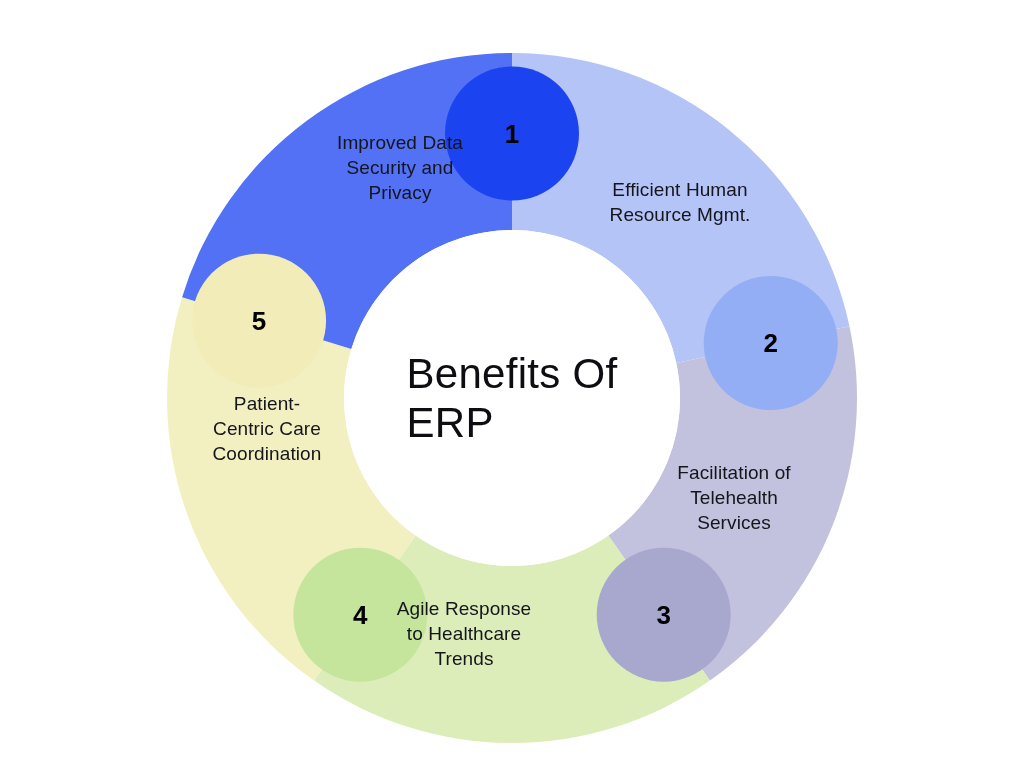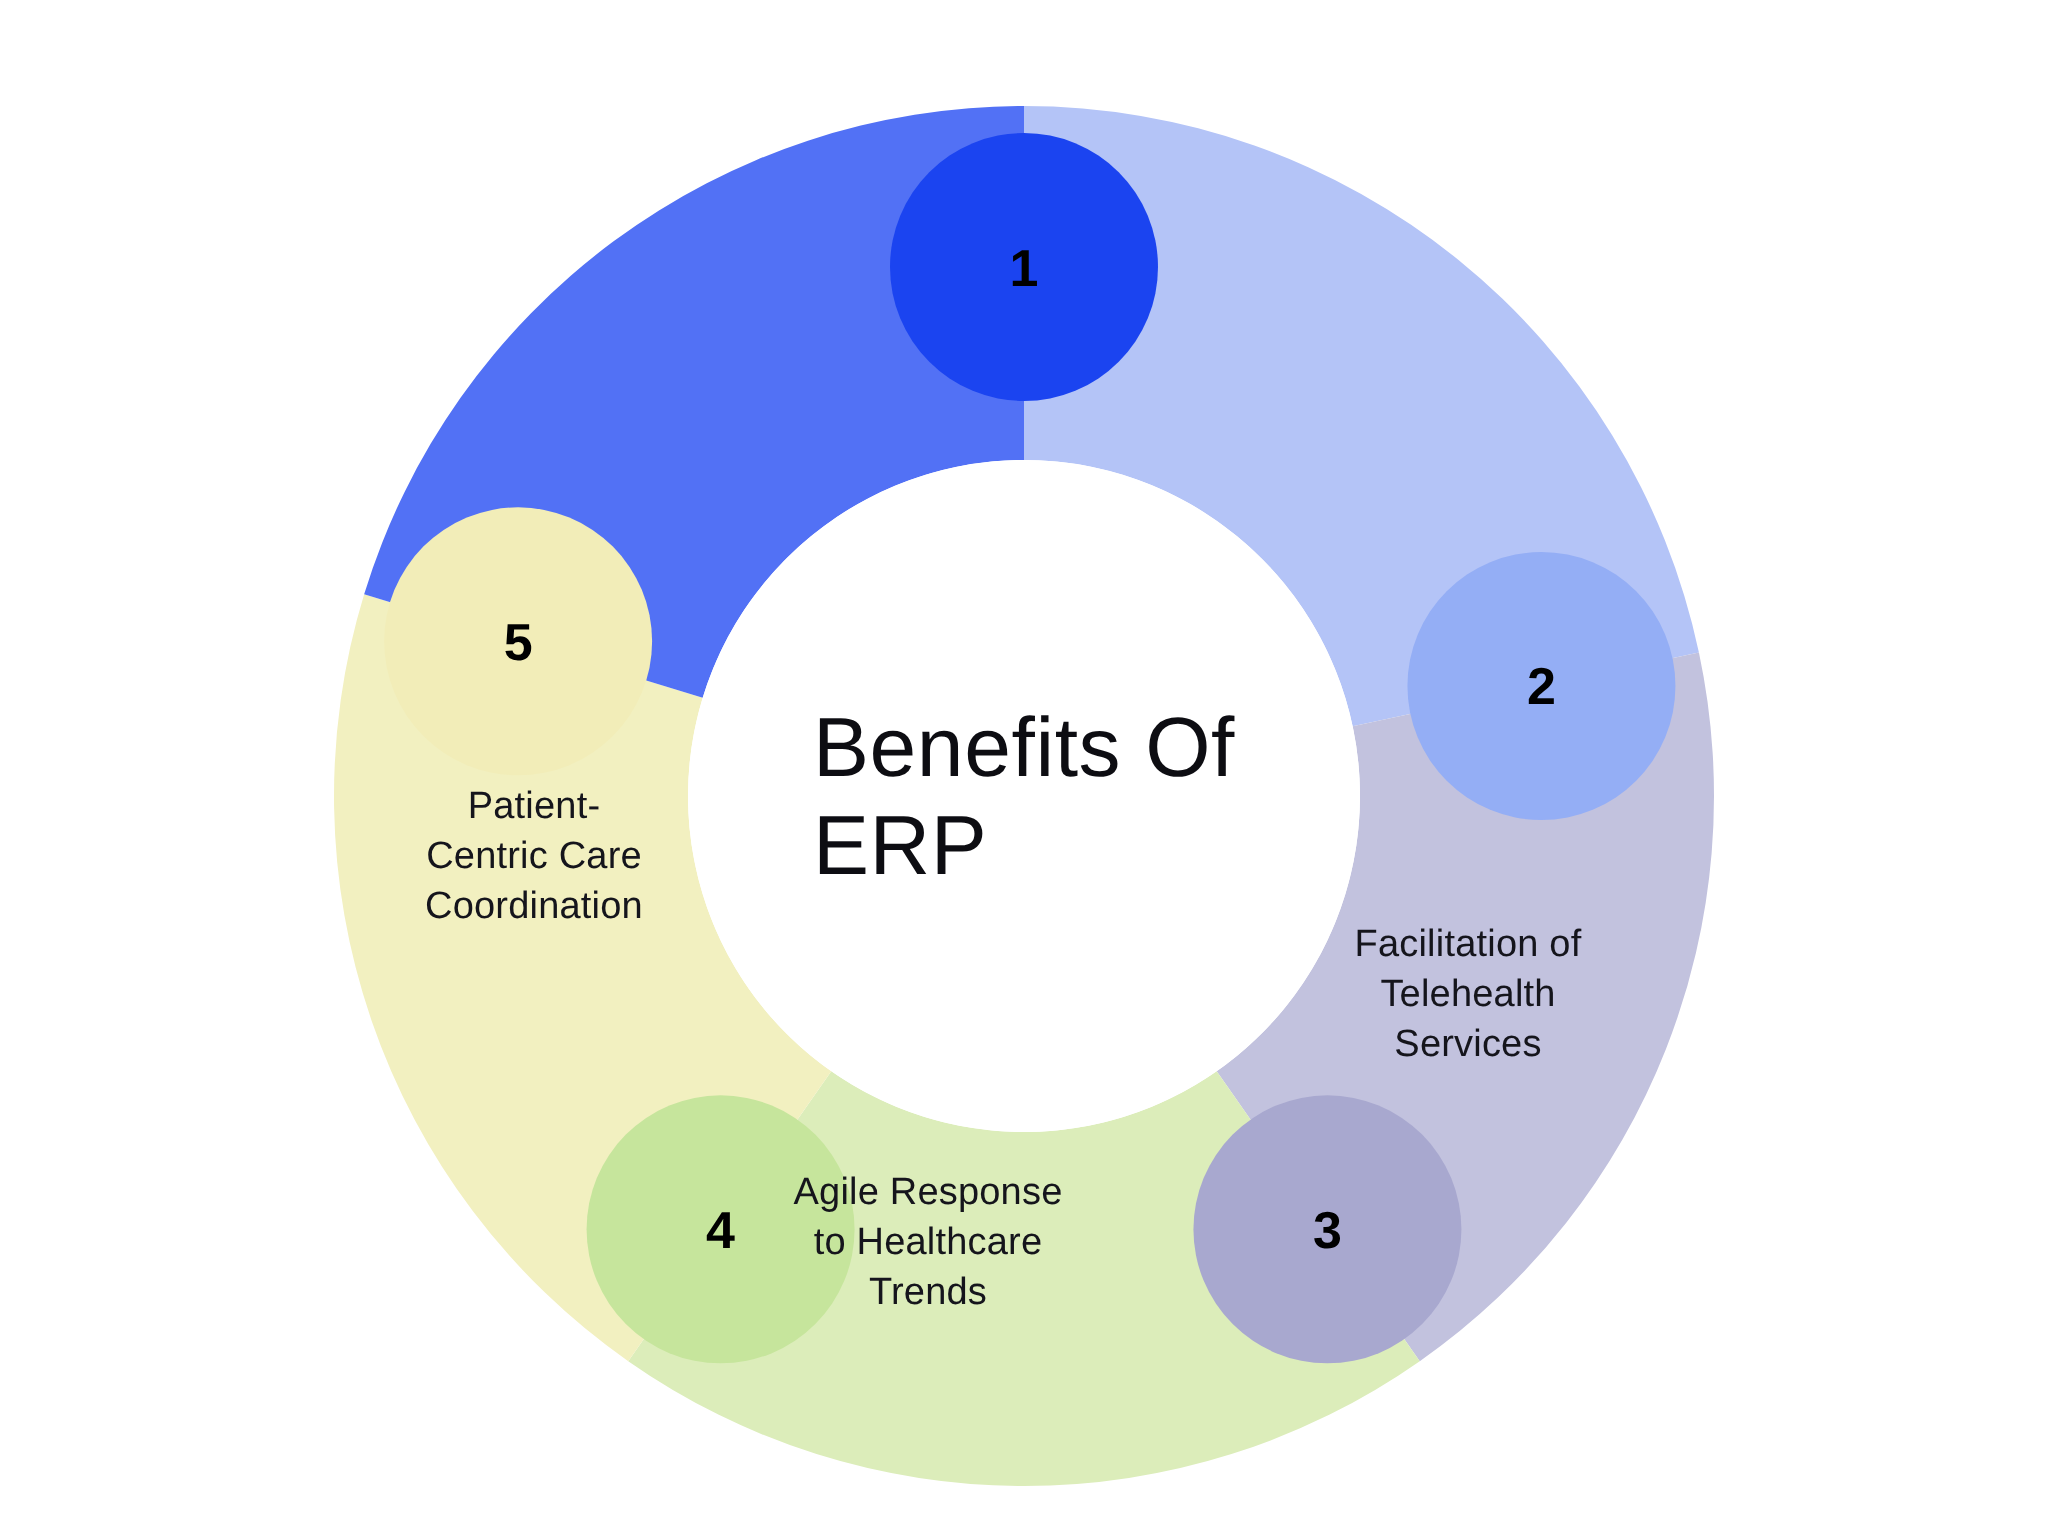--- a/index.html
+++ b/index.html
@@ -64,21 +64,21 @@
     color: #0d0d12;
     font-family: "Liberation Sans", sans-serif;
     font-size: 42px;
     line-height: 49px;
     letter-spacing: 0.3px;
     white-space: pre-line;
   }
   
   #label-1 { left: 574px; top: 177px; width: 212px; }
   #label-2 { left: 634px; top: 460px; width: 200px; text-align: center; }
-  #label-3 { left: 364px; top: 584px; width: 200px; }
+  #label-3 { left: 364px; top: 596px; width: 200px; }
   #label-4 { left: 176px; top: 391px; width: 182px; }
   #label-5 { left: 292px; top: 130px; width: 216px; }
   
   #badge-num-1 { left: 520px; top: 115px; }
   #badge-num-2 { left: 732px; top: 323px; }
   #badge-num-3 { left: 606px; top: 591px; }
   #badge-num-4 { left: 307px; top: 551px; }
   #badge-num-5 { left: 253px; top: 259px; }
 </style>
 </head>
@@ -101,29 +101,34 @@
         <circle cx="360.2890325851484" cy="614.6657157144384" r="67" fill="#c6e59c"></circle>
         <circle cx="259.05739204777706" cy="320.66768410083625" r="67" fill="#f2edb8"></circle>
       </g>
   </svg>
 
   <div id="center-hub">
     <div id="center-title">Benefits Of
 ERP</div>
   </div>
 
+  <div class="seg-label" id="label-1">Efficient Human
+Resource Mgmt.</div>
   <div class="seg-label" id="label-2">Facilitation of
 Telehealth
 Services</div>
   <div class="seg-label" id="label-3">Agile Response
 to Healthcare
 Trends</div>
   <div class="seg-label" id="label-4">Patient-
 Centric Care
 Coordination</div>
+  <div class="seg-label" id="label-5">Improved Data
+Security and
+Privacy</div>
 
   <div class="badge-num" id="badge-num-1" style="left: 492px; top: 120.5px;">1</div>
   <div class="badge-num" id="badge-num-2" style="left: 750.72px; top: 330.007px;">2</div>
   <div class="badge-num" id="badge-num-3" style="left: 643.711px; top: 601.666px;">3</div>
   <div class="badge-num" id="badge-num-4" style="left: 340.289px; top: 601.666px;">4</div>
   <div class="badge-num" id="badge-num-5" style="left: 239.057px; top: 307.668px;">5</div>
 
 </div>
 
 </body></html>

